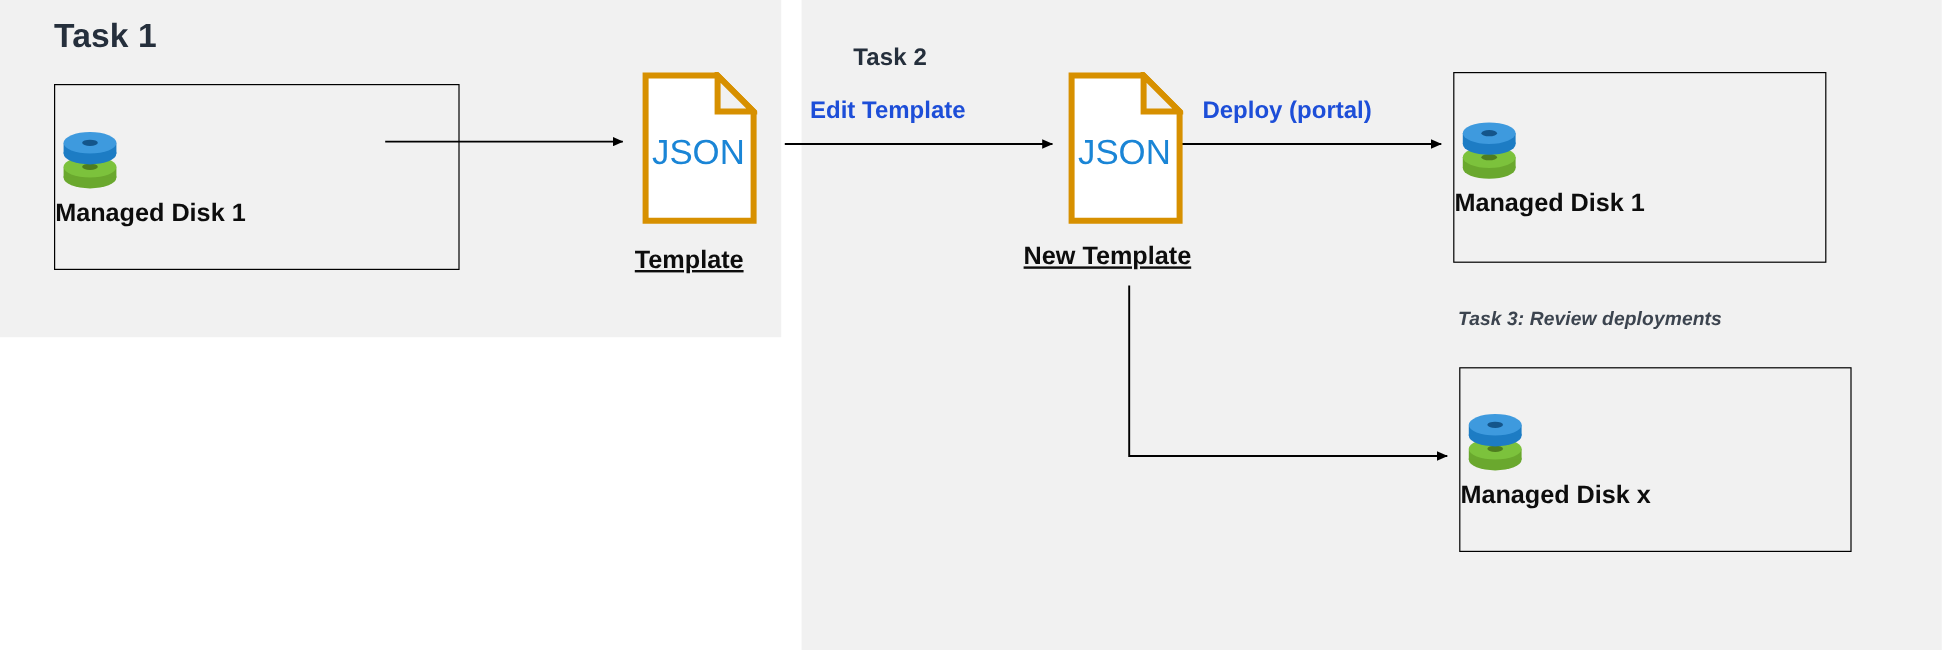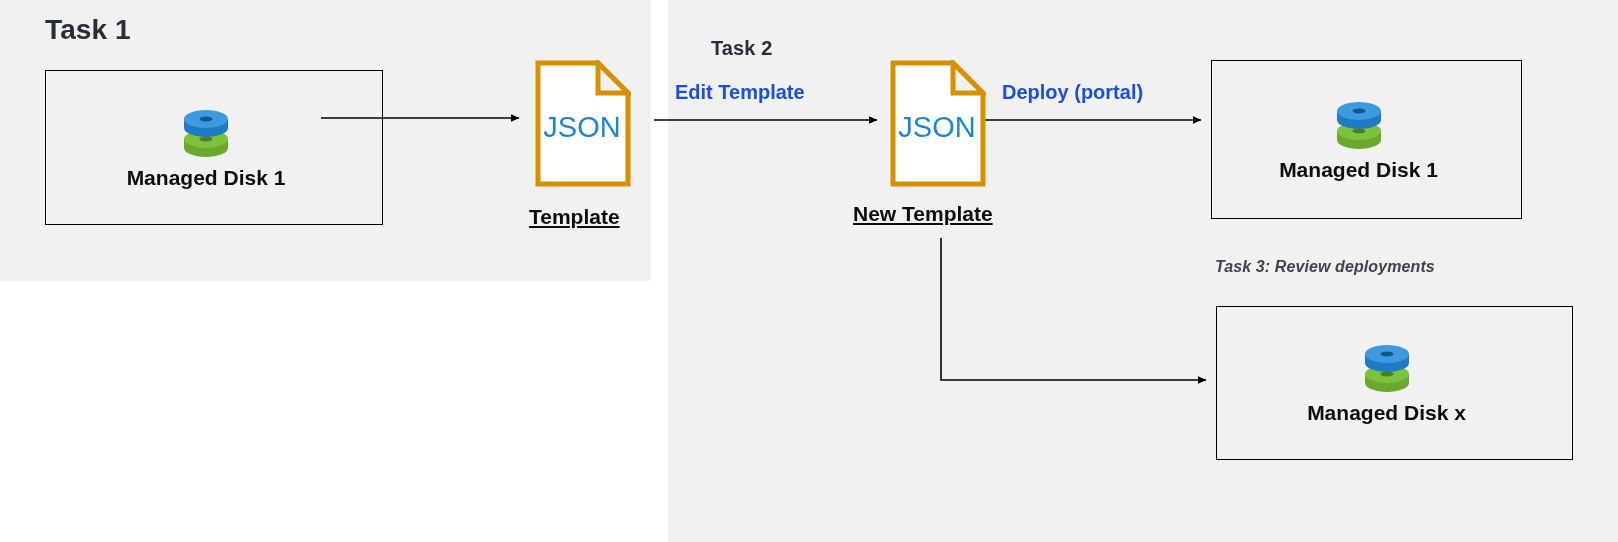--- a/index.html
+++ b/index.html
@@ -32,26 +32,26 @@
 
   
   .res-box{
     position:absolute;
     border:1.6px solid #000000;
     background:transparent;
     box-sizing:border-box;
   }
   #box-disk1-left{left:45px;top:70px;width:338px;height:155px;}
   #box-disk1-right{left:1211px;top:60px;width:311px;height:159px;}
-  #box-diskx{left:1216px;top:306px;width:357px;height:154px;}
+  #box-diskx{left:1216px;top:306px;width:327px;height:154px;}
 
   .res-inner{
     position:absolute;left:0;right:16px;top:50%;
     transform:translateY(-50%);
-    display:flex;flex-direction:column;align-items:center;justify-content:center;
+    display:flex;flex-direction:column;justify-content:center;
   }
   .res-label{
     font-weight:bold;color:#0d0d0d;
     white-space:nowrap;
     margin-top:4px;
   }
   #box-disk1-left .res-label{font-size:21px;}
   #box-disk1-right .res-label{font-size:21px;}
   #box-diskx .res-label{font-size:21px;}
 

